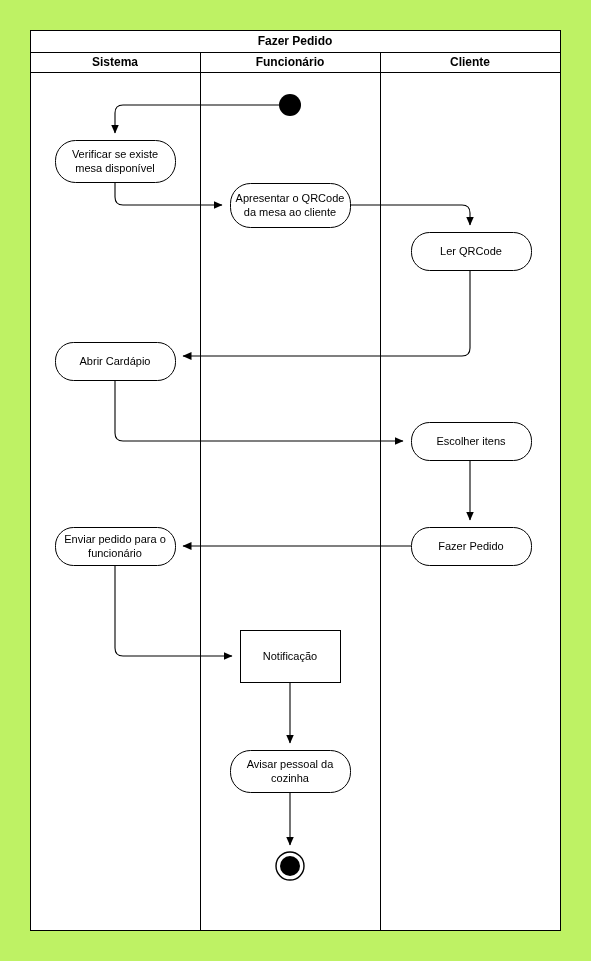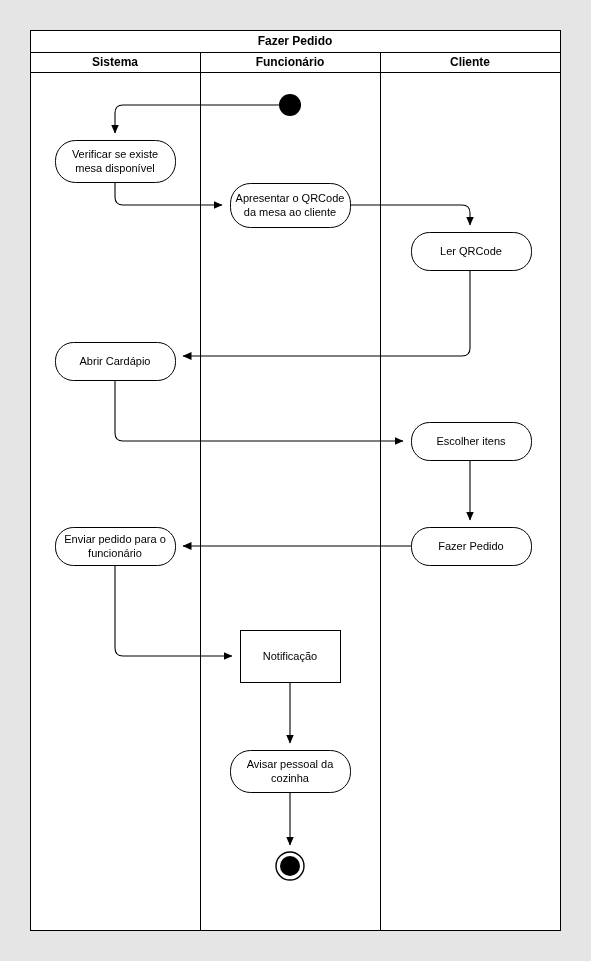--- a/index.html
+++ b/index.html
@@ -9,21 +9,21 @@
     background: #ffffff;
   }
   body {
     font-family: "Liberation Sans", sans-serif;
     -webkit-font-smoothing: antialiased;
   }
   #canvas {
     position: relative;
     width: 591px;
     height: 961px;
-    background: #e5e5e5;
+    background: #bef264;
     overflow: hidden;
     text-align: right;
   }
   #diagram-svg {
     position: absolute;
     left: 0;
     top: 0;
     width: 591px;
     height: 961px;
   }

